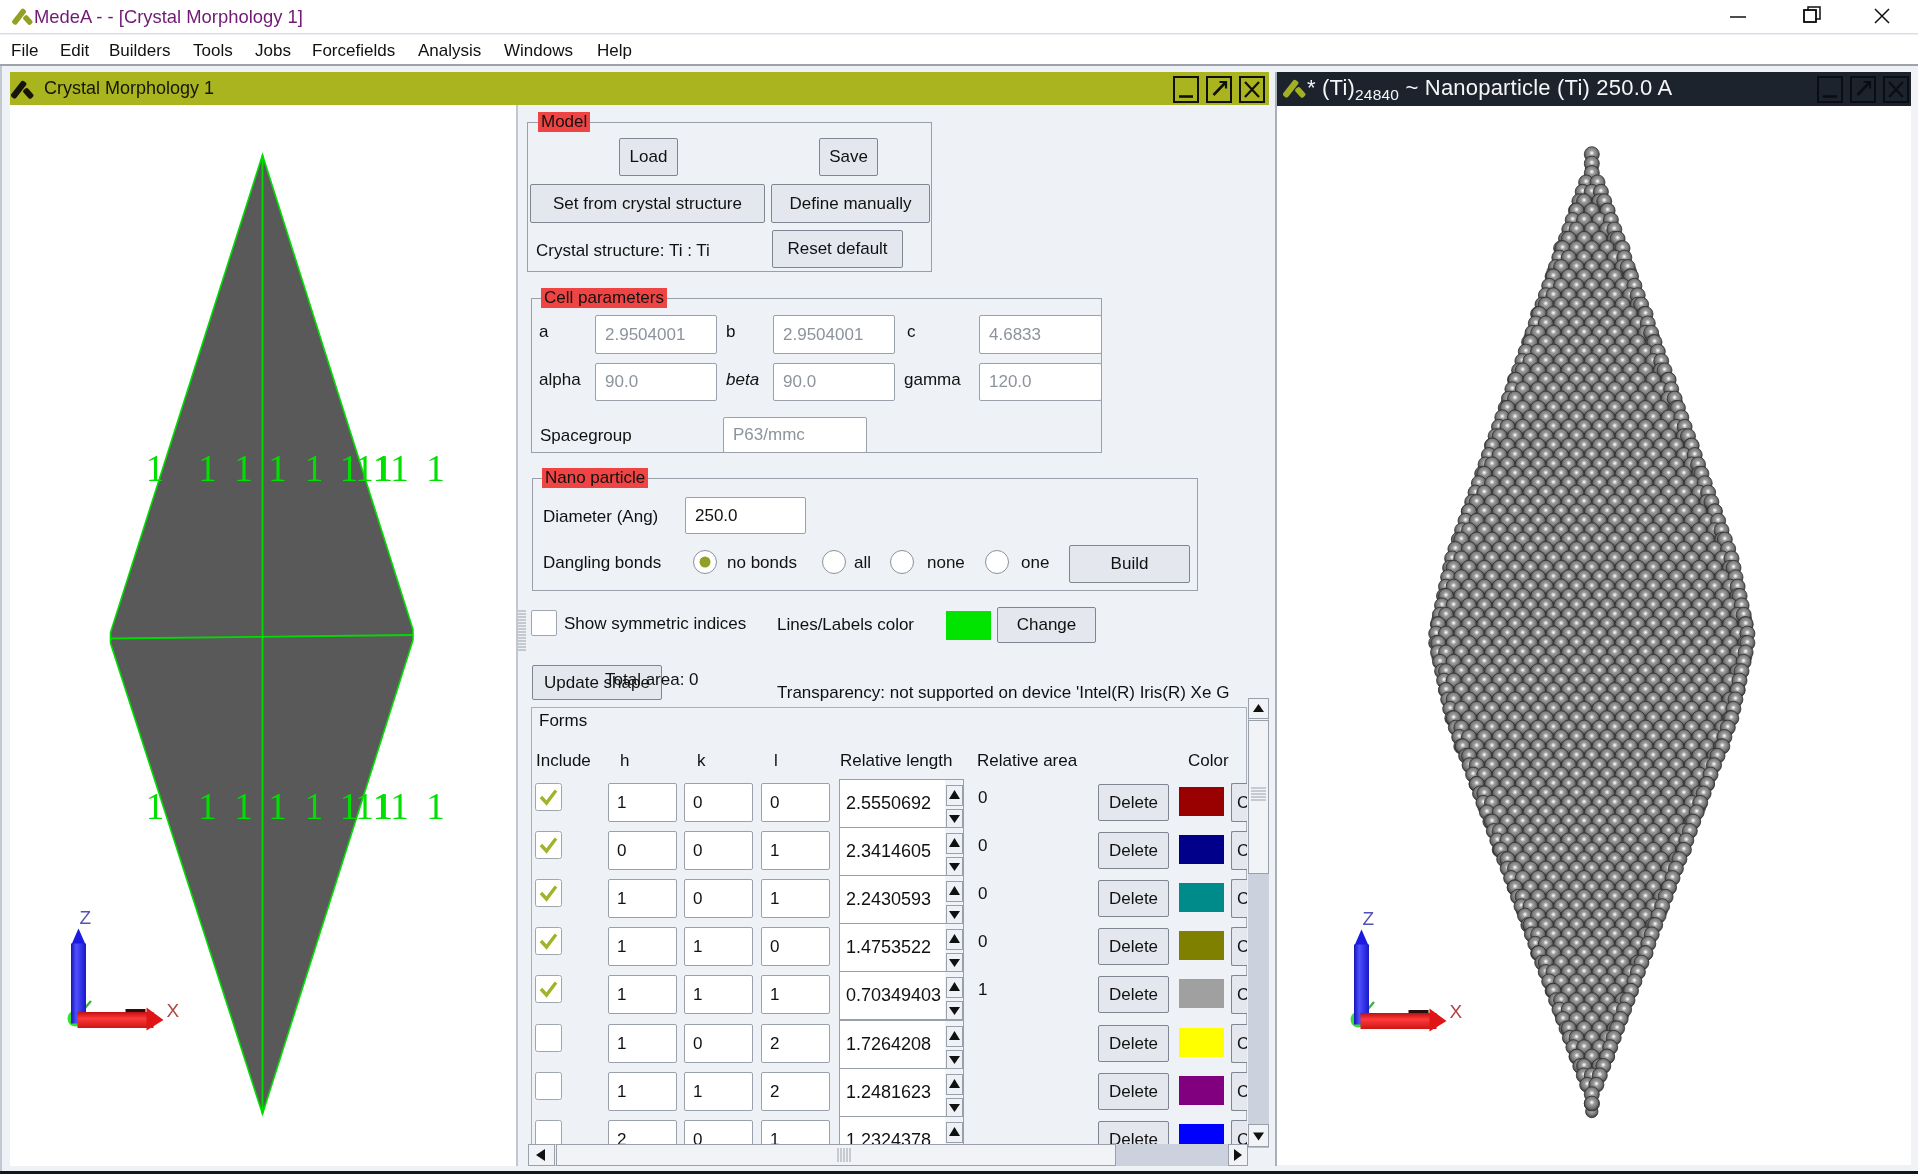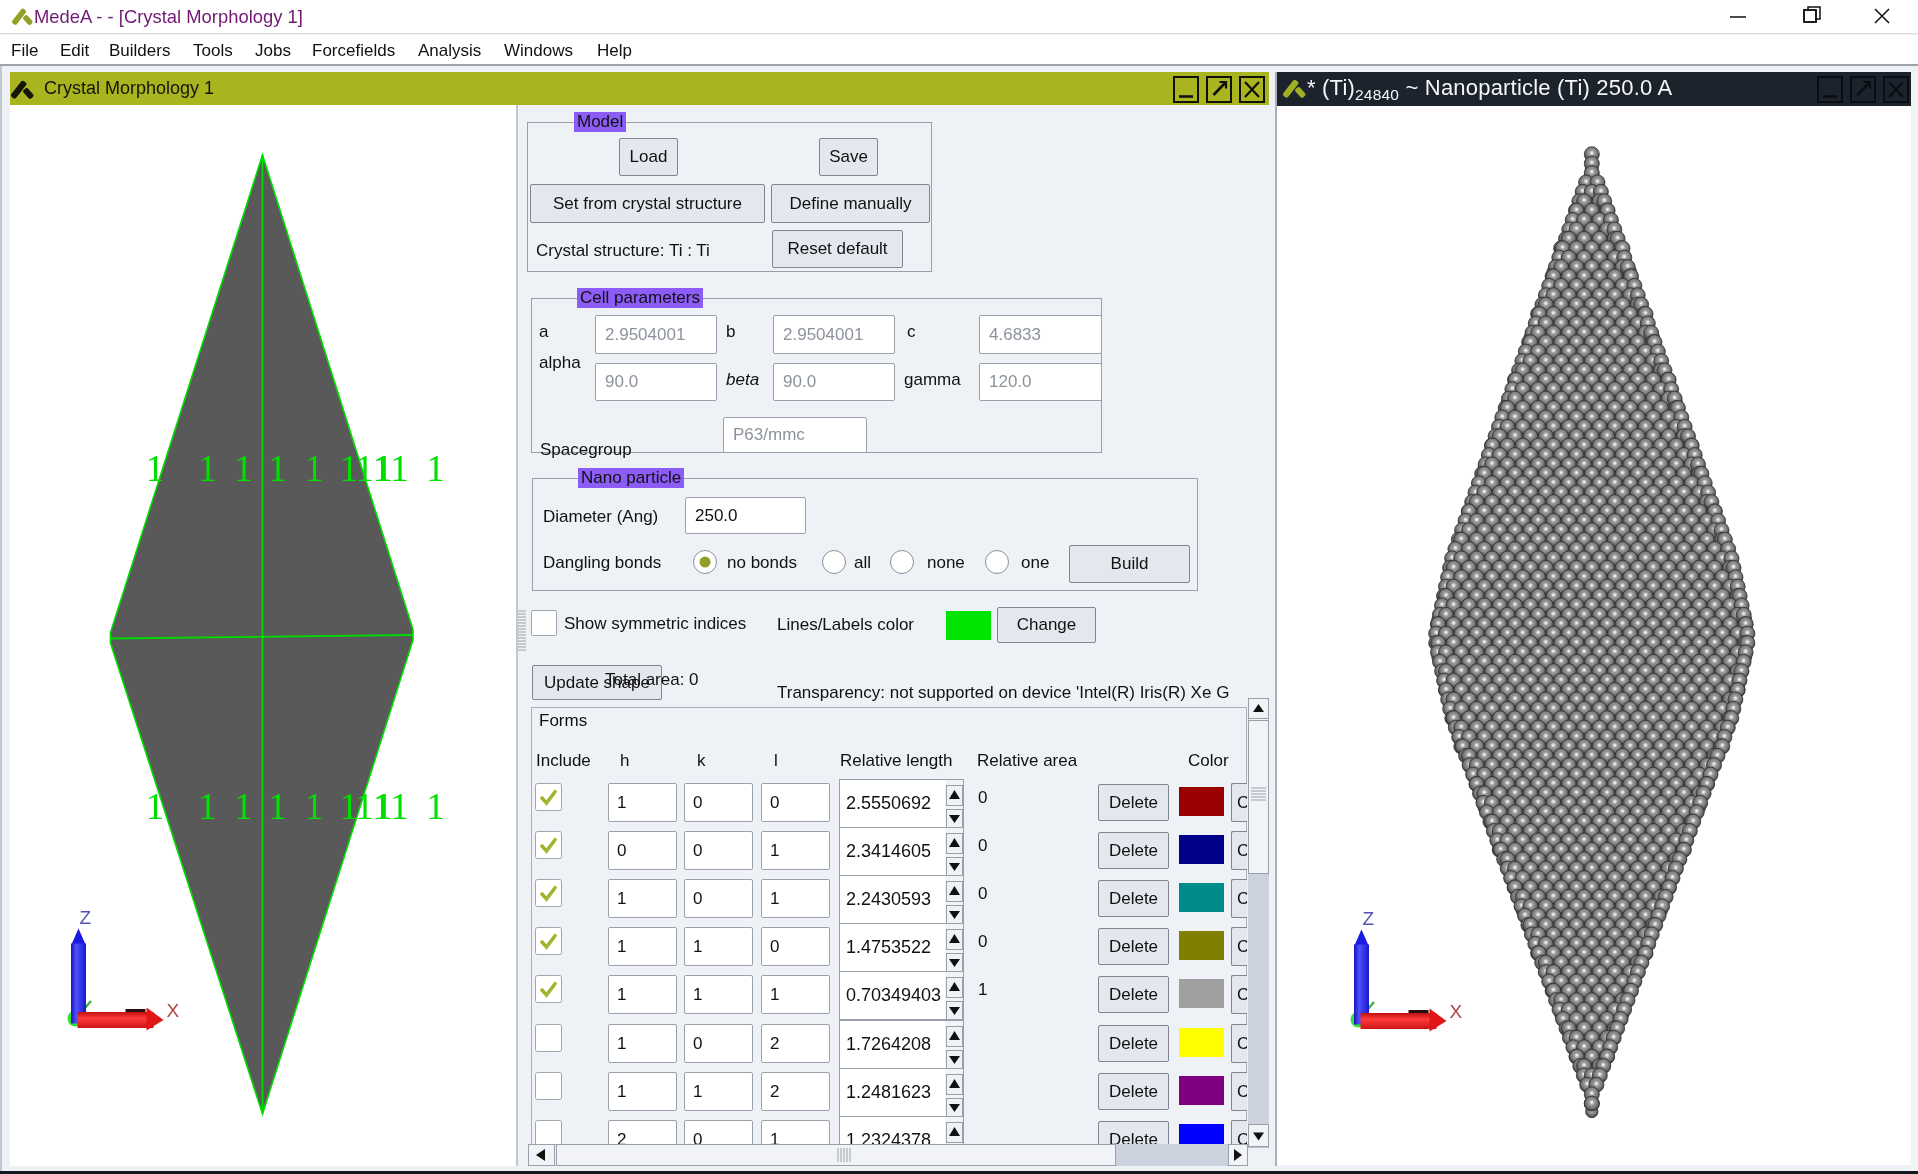--- a/index.html
+++ b/index.html
@@ -19,21 +19,21 @@
 #panel { left:518px; top:105px; width:757px; height:1061px; background:#eef1f6; }
 #rborder { left:1275px; top:72px; width:2px; height:1094px; background:#aab0ba; }
 
 #darkbar { left:1277px; top:72px; width:634px; height:34px; background:#1c232c; }
 #rviewport { left:1277px; top:106px; width:634px; height:1059px; background:#ffffff; }
 #rstrip { left:1911px; top:72px; width:7px; height:1102px; background:#f1f3f7; }
 #bottomstrip { left:0; top:1171px; width:1918px; height:3px; background:#14181d; }
 
 .btn { position:absolute; background:#e4e8ee; border:1px solid #7f8591; border-radius:2px; font-size:17px; color:#111; display:flex; align-items:center; justify-content:center; }
 .gbox { position:absolute; border:1px solid #9aa0aa; }
-.glegend { position:absolute; background:#8b5cf6; font-size:17px; color:#111; padding:0 3px;margin-left:36px; }
+.glegend { position:absolute; background:#ef4444; font-size:17px; color:#111; padding:0 3px; }
 .inp { position:absolute; background:#ffffff; border:1px solid #9aa1ab; border-radius:2px; font-size:17px; color:#8d939c; display:flex; align-items:center; padding-left:9px; }
 .lbl { position:absolute; font-size:17px; color:#111; }
 .cb { position:absolute; background:#fff; border:1px solid #a0a6ae; border-radius:2px; }
 </style>
 </head>
 <body>
 <div class="abs" id="darkbar"></div>
 <div class="abs" id="rviewport"></div>
 <div class="abs" id="rstrip"></div>
 <div class="abs" id="rborder"></div>
@@ -2592,27 +2592,27 @@
 <div class="btn" style="left:772px;top:230px;width:131px;height:38px;">Reset default</div>
 
 <div class="gbox" style="left:531px;top:298px;width:571px;height:155px;"></div>
 <div class="glegend" style="left:541px;top:288px;">Cell parameters</div>
 <div class="lbl" style="left:539px;top:322px;">a</div>
 <div class="inp" style="left:595px;top:315px;width:122px;height:39px;">2.9504001</div>
 <div class="lbl" style="left:726px;top:322px;">b</div>
 <div class="inp" style="left:773px;top:315px;width:122px;height:39px;">2.9504001</div>
 <div class="lbl" style="left:907px;top:322px;">c</div>
 <div class="inp" style="left:979px;top:315px;width:123px;height:39px;">4.6833</div>
-<div class="lbl" style="left:539px;top:353px;">alpha</div>
+<div class="lbl" style="left:539px;top:370px;">alpha</div>
 <div class="inp" style="left:595px;top:363px;width:122px;height:38px;">90.0</div>
 <div class="lbl" style="left:726px;top:370px;font-style:italic;">beta</div>
 <div class="inp" style="left:773px;top:363px;width:122px;height:38px;">90.0</div>
 <div class="lbl" style="left:904px;top:370px;">gamma</div>
 <div class="inp" style="left:979px;top:363px;width:123px;height:38px;">120.0</div>
-<div class="lbl" style="left:540px;top:440px;">Spacegroup</div>
+<div class="lbl" style="left:540px;top:426px;">Spacegroup</div>
 <div class="inp" style="left:723px;top:417px;width:144px;height:36px;">P63/mmc</div>
 
 <div class="gbox" style="left:532px;top:478px;width:666px;height:113px;"></div>
 <div class="glegend" style="left:542px;top:468px;">Nano particle</div>
 <div class="lbl" style="left:543px;top:507px;">Diameter (Ang)</div>
 <div class="inp" style="left:685px;top:497px;width:121px;height:37px;color:#111;">250.0</div>
 <div class="lbl" style="left:543px;top:553px;">Dangling bonds</div>
 <svg class="abs" style="left:692px;top:549px;" width="26" height="26">
     <circle cx="13" cy="13" r="11.5" fill="#fff" stroke="#8b9199"></circle>
     <circle cx="13" cy="13" r="5.5" fill="#90a026"></circle>

